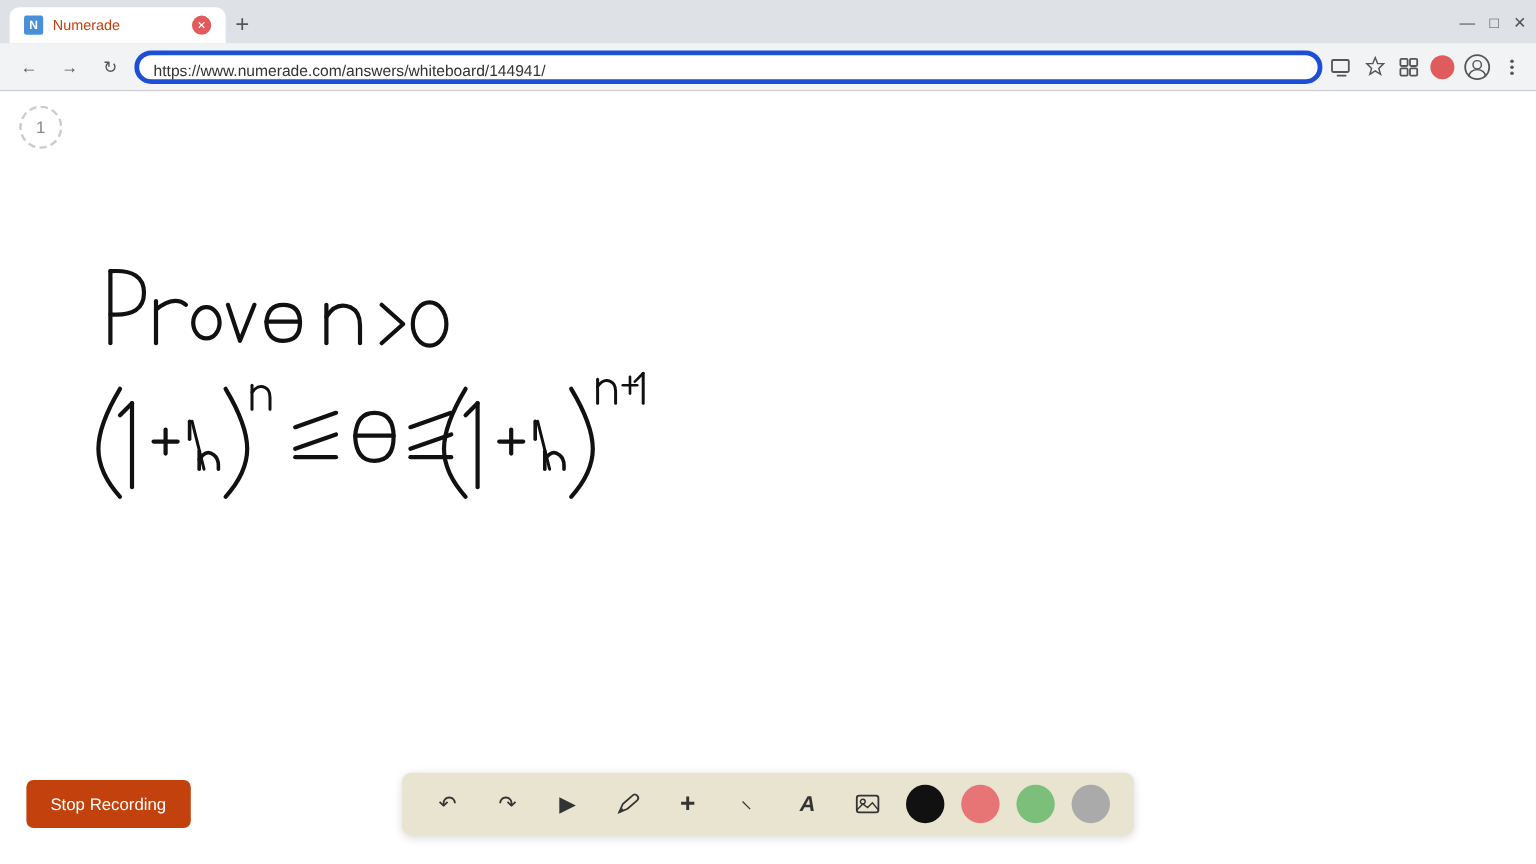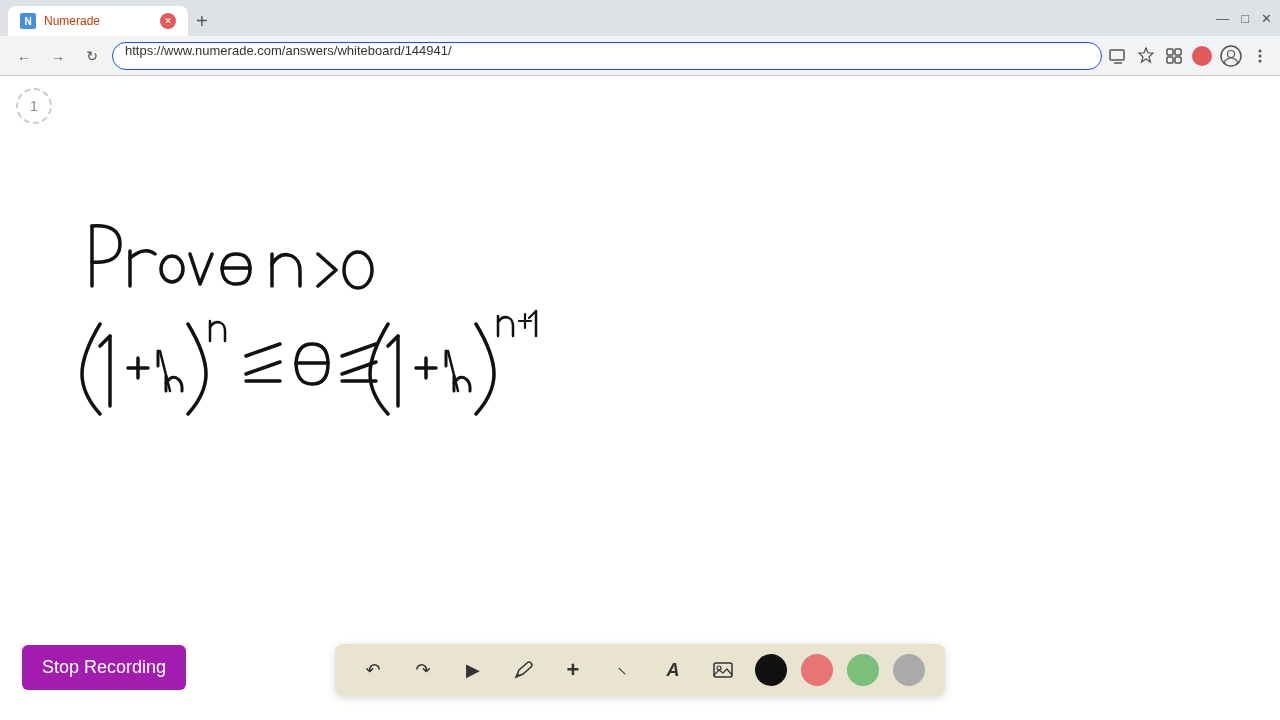--- a/index.html
+++ b/index.html
@@ -83,23 +83,23 @@
       background: transparent;
       cursor: pointer;
       display: flex; align-items: center; justify-content: center;
       font-size: 14px; color: #555;
     }
     .address-bar {
       flex: 1;
       height: 28px;
       background: white;
       border-radius: 14px;
-      border: 1px solid #1d4ed8;
-      display: flex;
-      align-items: flex-start;
+      border: 4px solid #1d4ed8;
+      display: flex;
+      align-items: flex-end;
       padding: 0 12px;
       font-size: 13px;
       color: #333;
     }
     .nav-icons {
       display: flex;
       gap: 8px;
       align-items: center;
     }
 
@@ -161,26 +161,26 @@
       border-radius: 50%;
       cursor: pointer;
       border: none;
     }
 
     
     .stop-recording-btn {
       position: absolute;
       bottom: 30px;
       left: 22px;
-      background: #a21caf;
+      background: #c2410c;
       color: white;
       border: none;
       border-radius: 6px;
       padding: 12px 20px;
-      font-size: 18px;
+      font-size: 14px;
       cursor: pointer;
       font-weight: 500;
     }
   </style>
 </head>
 <body>
 
 <div class="browser-frame">
 
   <div class="title-bar">

